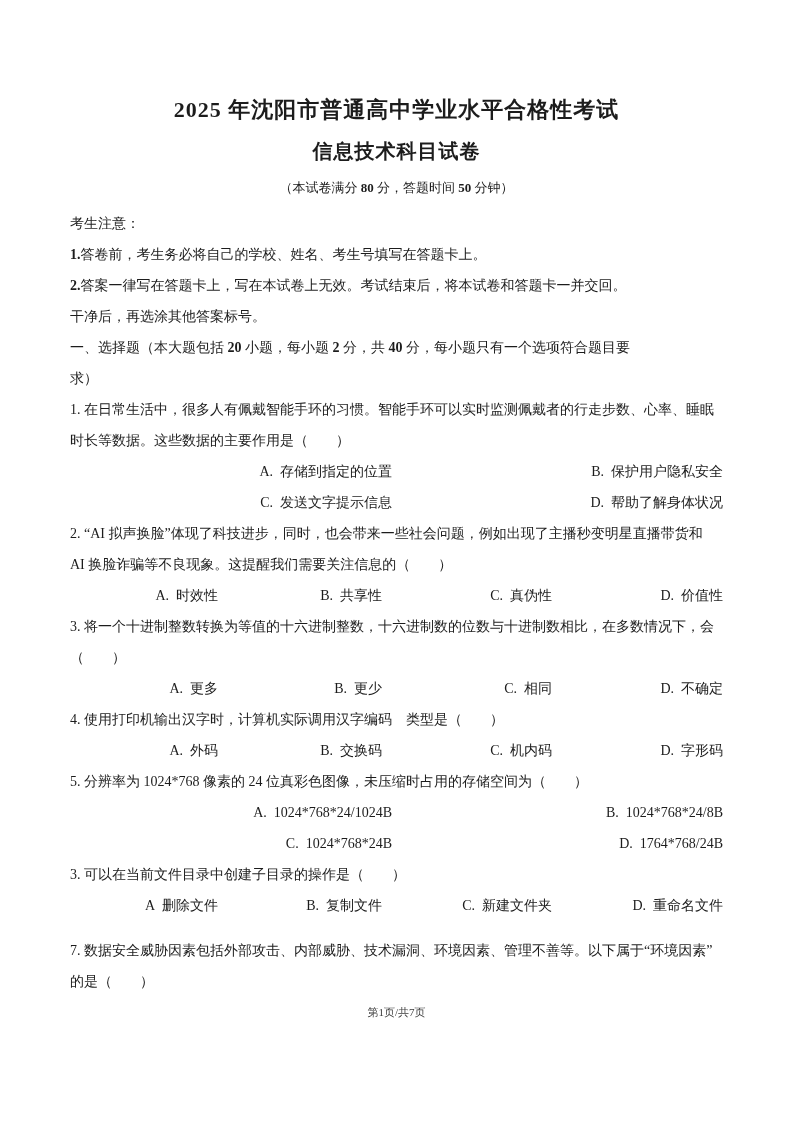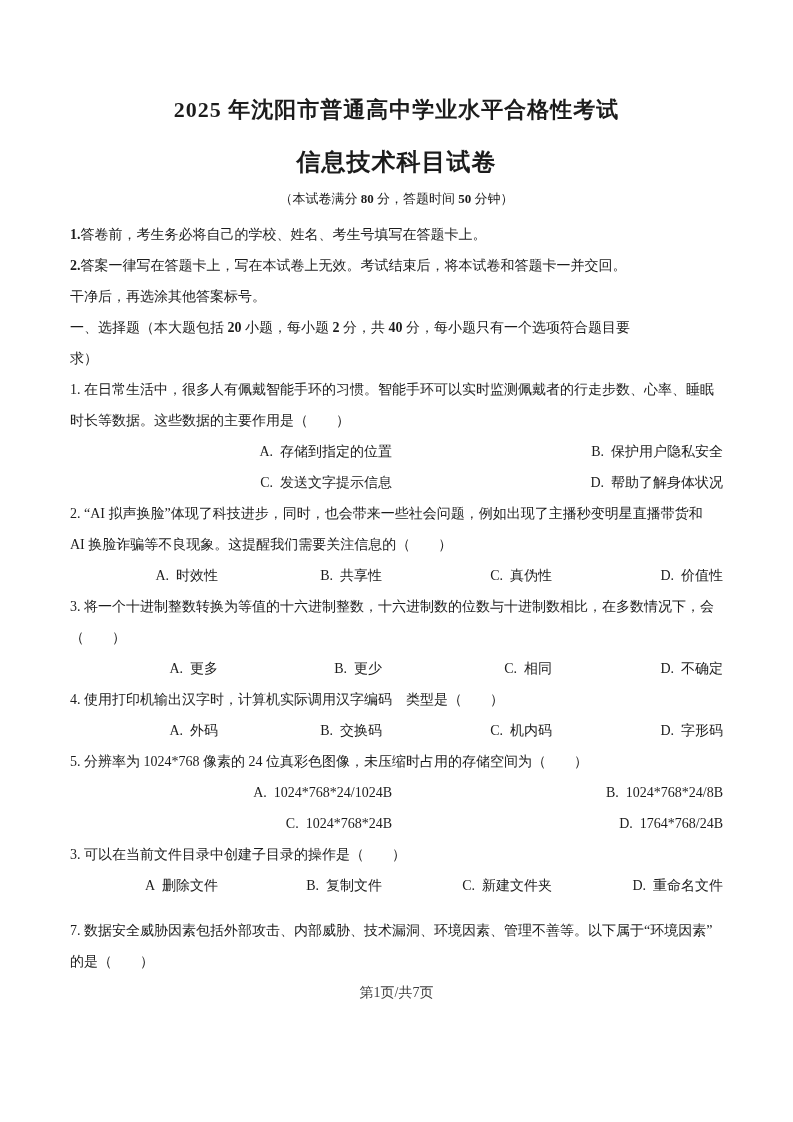--- a/index.html
+++ b/index.html
@@ -5,44 +5,45 @@
   * { box-sizing: border-box; }
   html, body { margin: 0; padding: 0; }
   body {
     width: 793px; height: 1122px; overflow: hidden;
     background: #ffffff; color: #1c1c1c;
     font-family: "Liberation Serif", "DejaVu Serif", serif;
   }
   .page { width: 793px; height: 888px; padding: 95px 70px 0 70px; }
   .center { text-align: center; }
   .title1 { font-size: 22px; font-weight: bold; line-height: 30px; letter-spacing: 1px; }
-  .title2 { font-size: 24px; font-weight: bold; line-height: 28px; margin-top: 23px; letter-spacing: 1px; }
+  .title2 { font-size: 20px; font-weight: bold; line-height: 28px; margin-top: 12px; letter-spacing: 1px; }
   .info   { font-size: 13px; line-height: 24px; margin-top: 11px; }
   .docbody { margin-top: 8px; font-size: 14px; }
   .ln { line-height: 31px; white-space: nowrap; }
   b { font-weight: bold; }
   .opts { display: grid; line-height: 31px; text-align: right; }
   .opts-2 { grid-template-columns: 322px 1fr; }
   .opts-4 { grid-template-columns: 148px 164px 170px 1fr; }
   .opt { white-space: nowrap; }
   .opt-label { margin-right: 7px; }
   .gap-before { margin-top: 14px; }
-  .footer { text-align: center; font-size: 14px; line-height: 31px; color: #3d3d3d; }
+  .footer { text-align: center; font-size: 11px; line-height: 31px; color: #3d3d3d; }
 </style>
 </head>
 <body>
 
 <div class="page">
 
   <div class="center title1">2025 年沈阳市普通高中学业水平合格性考试</div>
   <div class="center title2">信息技术科目试卷</div>
   <div class="center info">（本试卷满分 <b>80</b> 分，答题时间 <b>50</b> 分钟）</div>
 
   <div class="docbody">
 
+    <div class="ln">考生注意：</div>
     <div class="ln"><b>1.</b>答卷前，考生务必将自己的学校、姓名、考生号填写在答题卡上。</div>
     <div class="ln"><b>2.</b>答案一律写在答题卡上，写在本试卷上无效。考试结束后，将本试卷和答题卡一并交回。</div>
     <div class="ln">干净后，再选涂其他答案标号。</div>
 
     <div class="ln">一、选择题（本大题包括 <b>20</b> 小题，每小题 <b>2</b> 分，共 <b>40</b> 分，每小题只有一个选项符合题目要</div>
     <div class="ln">求）</div>
 
     <div>
       <div class="ln">1. 在日常生活中，很多人有佩戴智能手环的习惯。智能手环可以实时监测佩戴者的行走步数、心率、睡眠</div>
       <div class="ln">时长等数据。这些数据的主要作用是（　　）</div>

